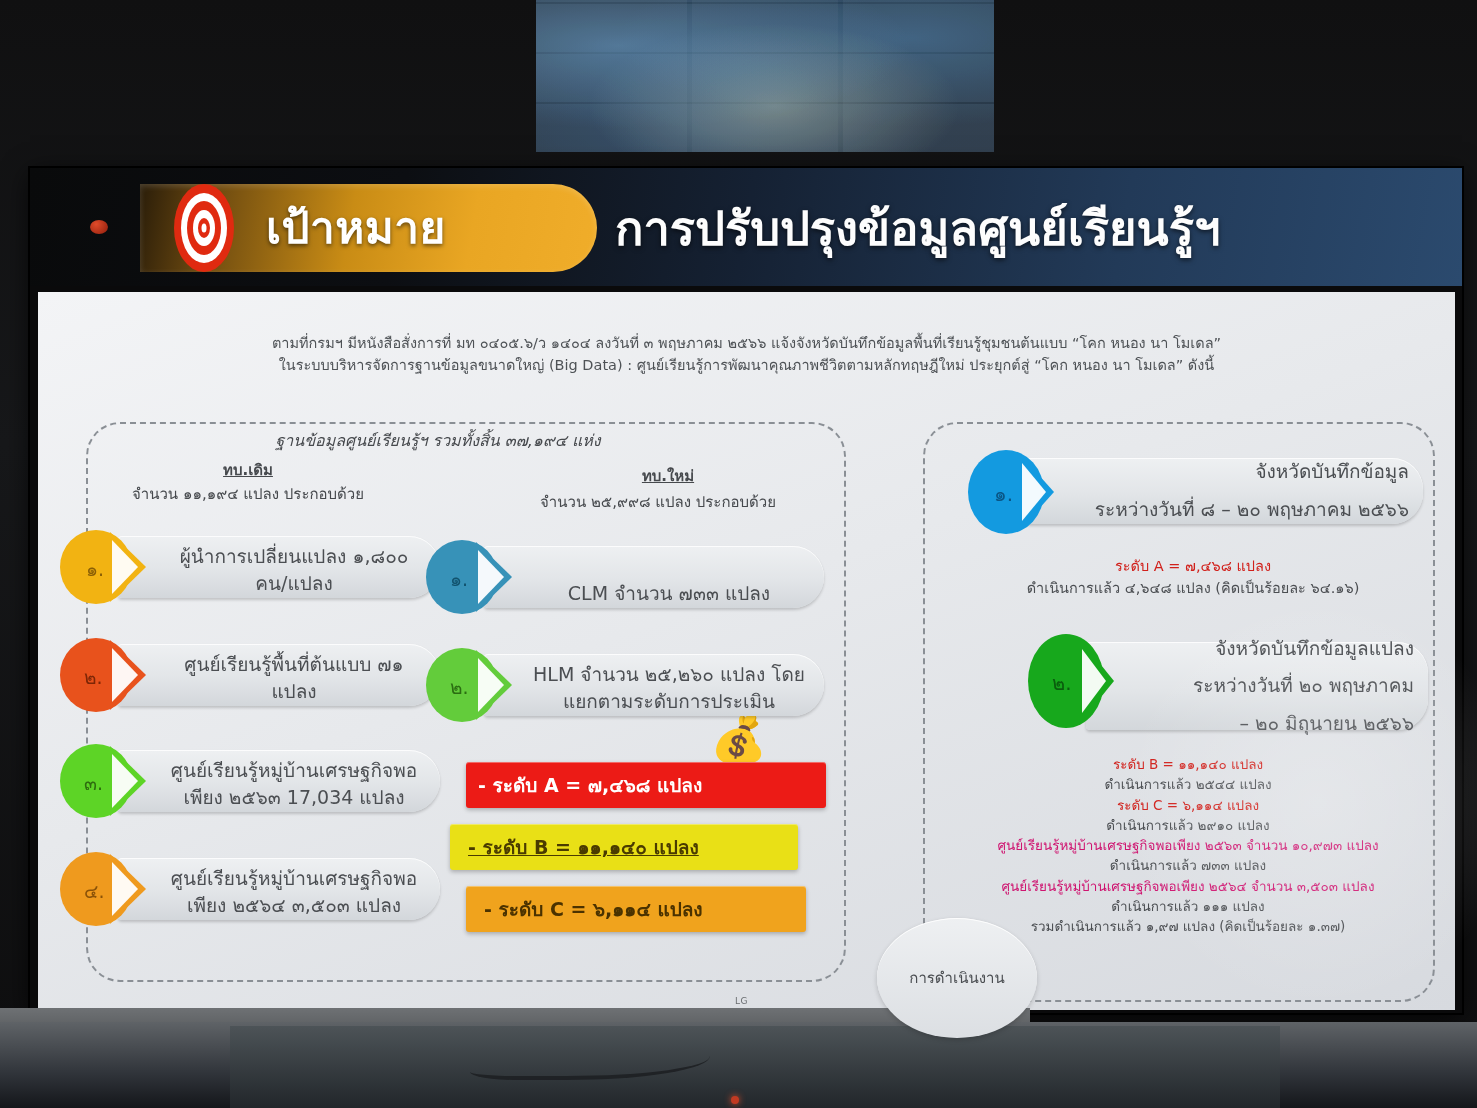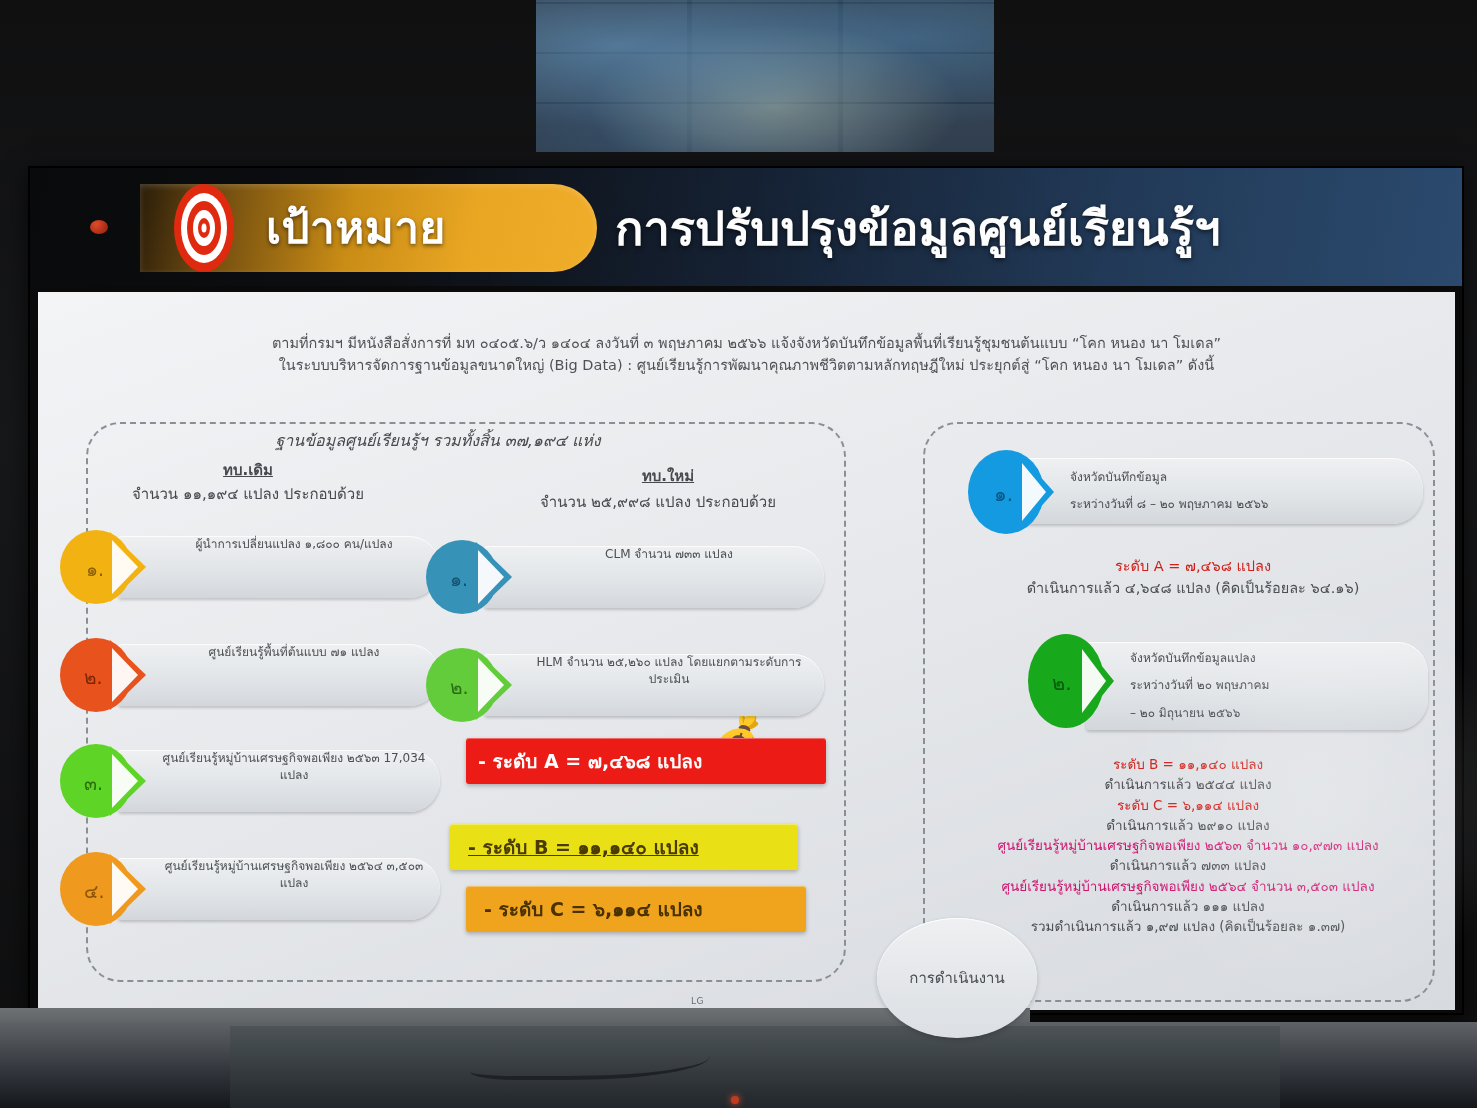--- a/index.html
+++ b/index.html
@@ -45,21 +45,21 @@
   .desk {
     position:absolute; left:0; top:1022px; width:1477px; height:86px;
     background: linear-gradient(180deg,#5f6367 0%,#30343a 60%,#14161a 100%);
   }
   .desk-dark { position:absolute; left:230px; top:1026px; width:1050px; height:82px;
     background: linear-gradient(180deg,#4b5256 0%,#23282c 100%); opacity:.9;}
   .cable { position:absolute; left:470px; top:1040px; width:240px; height:40px;
     border-bottom:4px solid #1b1d20; border-radius:0 0 60% 20%; opacity:.8;}
   .tv-led { position:absolute; left:731px; top:1096px; width:8px; height:8px;
     border-radius:50%; background:#c23a22; box-shadow:0 0 7px #e4502c;}
-  .tv-logo { position:absolute; left:691px; top:996px; font-size:9px; color:#6a6d70; letter-spacing:.5px;}
+  .tv-logo { position:absolute; left:735px; top:996px; font-size:9px; color:#6a6d70; letter-spacing:.5px;}
 
   
   .slide-header {
     position:absolute; left:30px; top:168px; width:1432px; height:118px;
     background: linear-gradient(100deg,#090a0b 0%,#0c0e12 28%,#152133 52%,#1f3450 74%,#2a4straight 100%);
     background: linear-gradient(100deg,#090a0b 0%,#0c0e12 26%,#152133 50%,#223a58 76%,#2b4a6e 100%);
     overflow:hidden;
   }
   .hdr-pill {
     position:absolute; left:110px; top:16px; width:457px; height:88px;
@@ -113,22 +113,22 @@
   
   .row { position:absolute; height:74px; }
   .row .arrow {
     position:absolute; left:0; top:0; width:86px; height:74px; z-index:3;
   }
   .row .bar {
     position:absolute; left:58px; top:6px; right:0; height:62px;
     background: linear-gradient(180deg,#eef0f2 0%,#e2e5e8 55%,#d3d7db 100%);
     border-radius: 4px 31px 31px 4px;
     box-shadow: 0 2px 3px rgba(0,0,0,.18), inset 0 1px 0 rgba(255,255,255,.8);
-    display:flex; align-items:flex-start; justify-content:center; text-align:center;
-    color:#4b4e52; font-size:12px; line-height:1.45; padding-left:44px; padding-right:14px;gap:10px;
+    display:flex; align-items:flex-end; justify-content:center; text-align:center;
+    color:#4b4e52; font-size:19px; line-height:1.45; padding-left:44px; padding-right:14px;gap:10px;
   }
 
   
   .chip {
     position:absolute; height:46px; border-radius:3px;
     display:flex; align-items:center; padding-left:18px;
     font-size:19px; font-weight:bold; white-space:nowrap;
     box-shadow: 0 2px 4px rgba(0,0,0,.25), inset 0 1px 0 rgba(255,255,255,.35);
   }
   .chip-a { background:#ec1b16; color:#ffffff; }
@@ -270,21 +270,21 @@
         <svg viewBox="0 0 86 74" width="86" height="74">
           <ellipse cx="36" cy="37" rx="36" ry="37" fill="#63cc3b"></ellipse>
           <polygon points="50,2 86,37 50,72" fill="#63cc3b"></polygon>
           <polygon points="52,10 78,37 52,64" fill="#ffffff" opacity=".95"></polygon>
           <text x="24" y="46" font-size="19" fill="#2b6d12" font-family="DejaVu Sans">๒.</text>
         </svg>
       </div>
       <div class="bar">HLM จำนวน ๒๕,๒๖๐ แปลง โดยแยกตามระดับการประเมิน</div>
     </div>
 
-    <div class="chip chip-a" style="left:428px; top:446px; width:360px;padding-left:12px;">- ระดับ A = ๗,๔๖๘ แปลง</div>
+    <div class="chip chip-a" style="left:428px; top:470px; width:360px;padding-left:12px;">- ระดับ A = ๗,๔๖๘ แปลง</div>
     <div class="chip chip-b" style="left:412px; top:532px; width:348px;text-decoration:underline;">- ระดับ B = ๑๑,๑๔๐ แปลง</div>
     <div class="chip chip-c" style="left:428px; top:594px; width:340px;">- ระดับ C = ๖,๑๑๔ แปลง</div>
 
     <div class="op-circle">การดำเนินงาน</div>
 
     <div class="row" style="left:930px; top:158px; width:455px; height:84px;">
       <div class="arrow">
         <svg viewBox="0 0 86 84" width="86" height="84">
           <ellipse cx="38" cy="42" rx="38" ry="42" fill="#139ae0"></ellipse>
           <polygon points="52,4 86,42 52,80" fill="#139ae0"></polygon>

